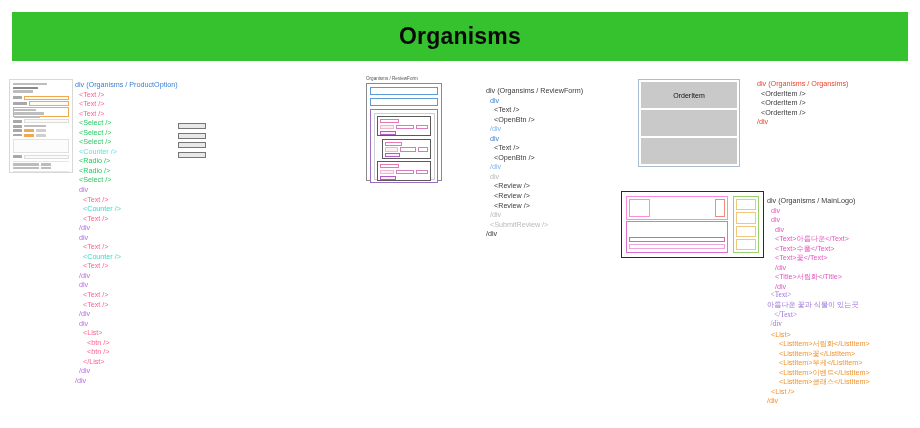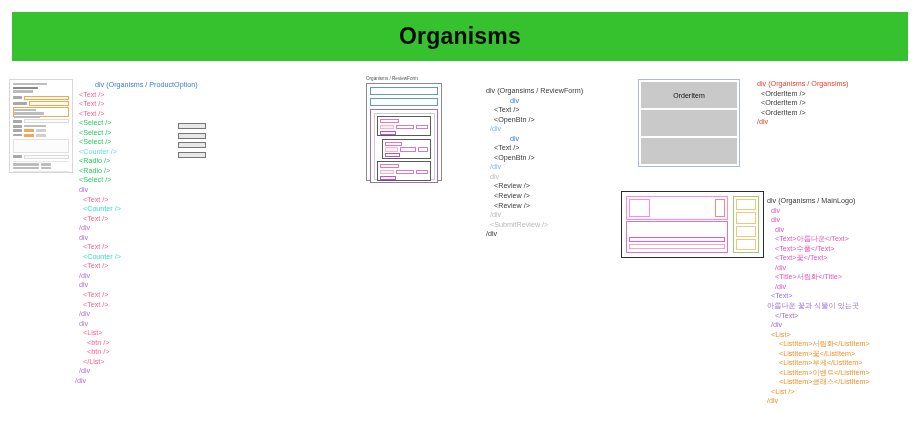--- a/index.html
+++ b/index.html
@@ -28,33 +28,33 @@
   .code {
     position: absolute;
     font-family: "Liberation Sans", "DejaVu Sans", sans-serif;
     font-size: 7.2px;
     line-height: 9.55px;
     white-space: pre;
   }
   .code .ln { display:block; }
 
   
-  .c-blue    { color:#3b7fd4;margin-left:20px; }
+  .c-blue    { color:#3b7fd4; }
   .c-pink    { color:#ff5f8d; }
   .c-green   { color:#25c95e; }
   .c-teal    { color:#35d9d0; }
   .c-cyan    { color:#5de0dd; }
   .c-orange  { color:#f0922b; }
   .c-purple  { color:#b36fe0; }
   .c-red     { color:#f0402c; }
   .c-dark    { color:#3a3a3a; }
   .c-gray    { color:#b9b9b9; }
   .c-lblue   { color:#7fb3ee; }
   .c-magenta { color:#e455c0; }
-  .c-violet  { color:#9a6fd8; }
+  .c-violet  { color:#9a6fd8;font-family:Liberation Serif, serif; }
 
   
   .mock-form {
     position: absolute; left: 9px; top: 79px;
     width: 64px; height: 94px;
     background: #ffffff; border: 1px solid #d8d8d8;
     padding: 3px; overflow: hidden;
   }
   .mf-row { display:flex; gap:2px; margin-bottom:1.6px; align-items:center; }
   .mf-lbl { width: 14px; height: 2.6px; background:#a8a8a8; border-radius:.5px; }

